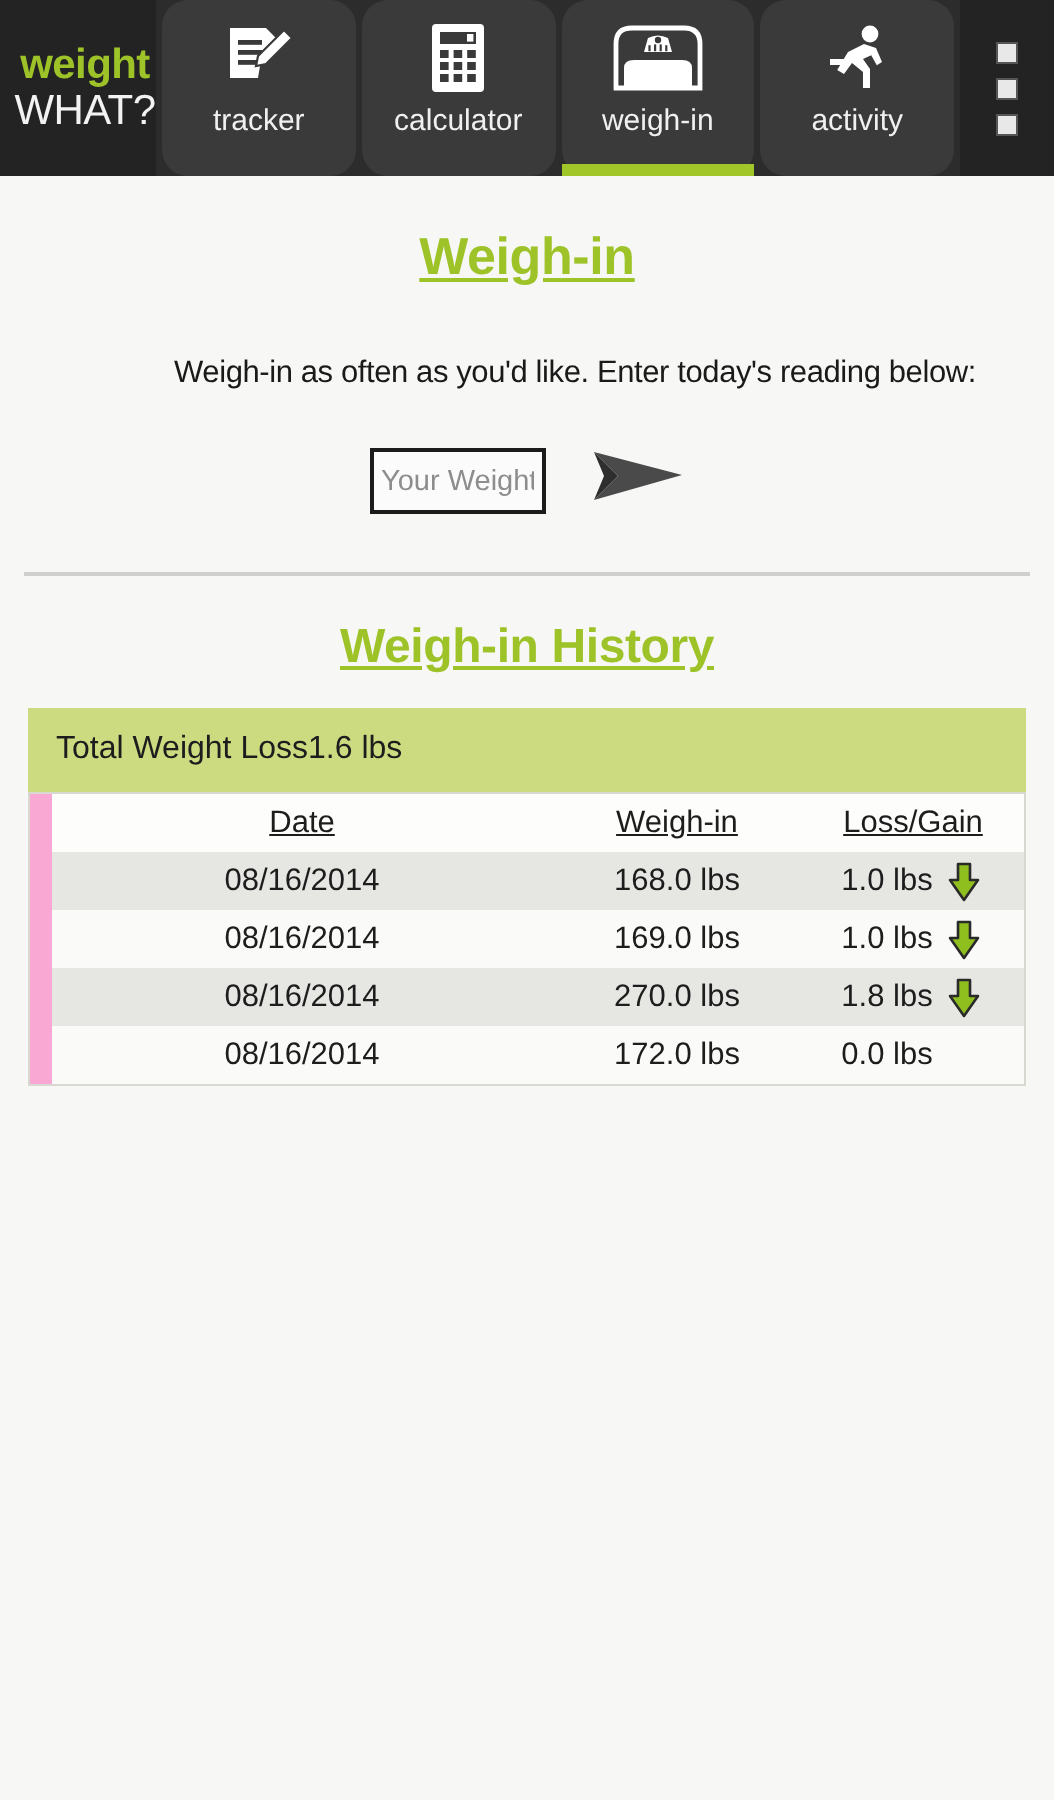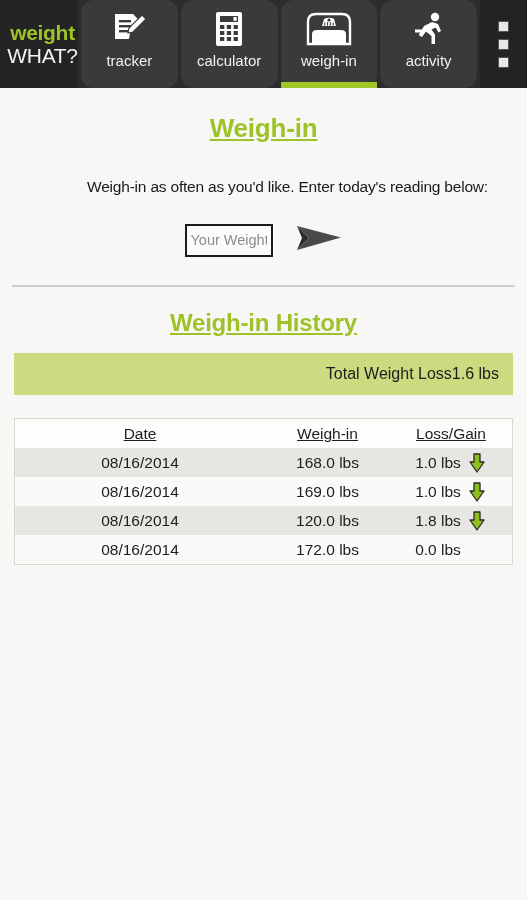--- a/index.html
+++ b/index.html
@@ -154,32 +154,33 @@
     margin-top: 22px;
     letter-spacing: -0.2px;
   }
 
   .total-banner {
     margin: 16px 14px 0 14px;
     background: #ccdb80;
     height: 42px;
     display: flex;
     align-items: center;
-    justify-content: flex-end;
+    justify-content: flex-start;
     padding: 0 14px;
     box-sizing: border-box;
   }
   .total-label { font-size: 16px; color: #1d1d1d; }
   .total-value { font-size: 16px; color: #1d1d1d; }
 
   .table {
-    margin: 23px 14px 0 14px;
+    margin: 0 14px 0 14px;
     border: 1px solid #d8d8d0;
-    background: #b91c1c;
-    box-sizing: border-box;
+    background: #f9a8d4;
+    box-sizing: border-box;
+    padding-left: 11px;
   }
   .trow {
     display: flex;
     height: 29px;
     align-items: center;
     font-size: 15.5px;
     color: #1d1d1d;
   }
   .trow.head { background: #fdfdfb; }
   .trow.alt { background: #e6e6e3; }
@@ -331,21 +332,21 @@
         <span class="arrow-cell">
           <svg width="18" height="22" viewBox="0 0 18 22">
             <path d="M6 2 L12 2 L12 10 L16 10 L9 20 L2 10 L6 10 Z" fill="#8fbe1f" stroke="#2a2a2a" stroke-width="1.3" stroke-linejoin="round"></path>
           </svg>
         </span>
       </span>
     </div>
 
     <div class="trow alt">
       <span class="c-date">08/16/2014</span>
-      <span class="c-weigh">120.0 lbs</span>
+      <span class="c-weigh">270.0 lbs</span>
       <span class="c-loss">
         <span>1.8 lbs</span>
         <span class="arrow-cell">
           <svg width="18" height="22" viewBox="0 0 18 22">
             <path d="M6 2 L12 2 L12 10 L16 10 L9 20 L2 10 L6 10 Z" fill="#8fbe1f" stroke="#2a2a2a" stroke-width="1.3" stroke-linejoin="round"></path>
           </svg>
         </span>
       </span>
     </div>
 

